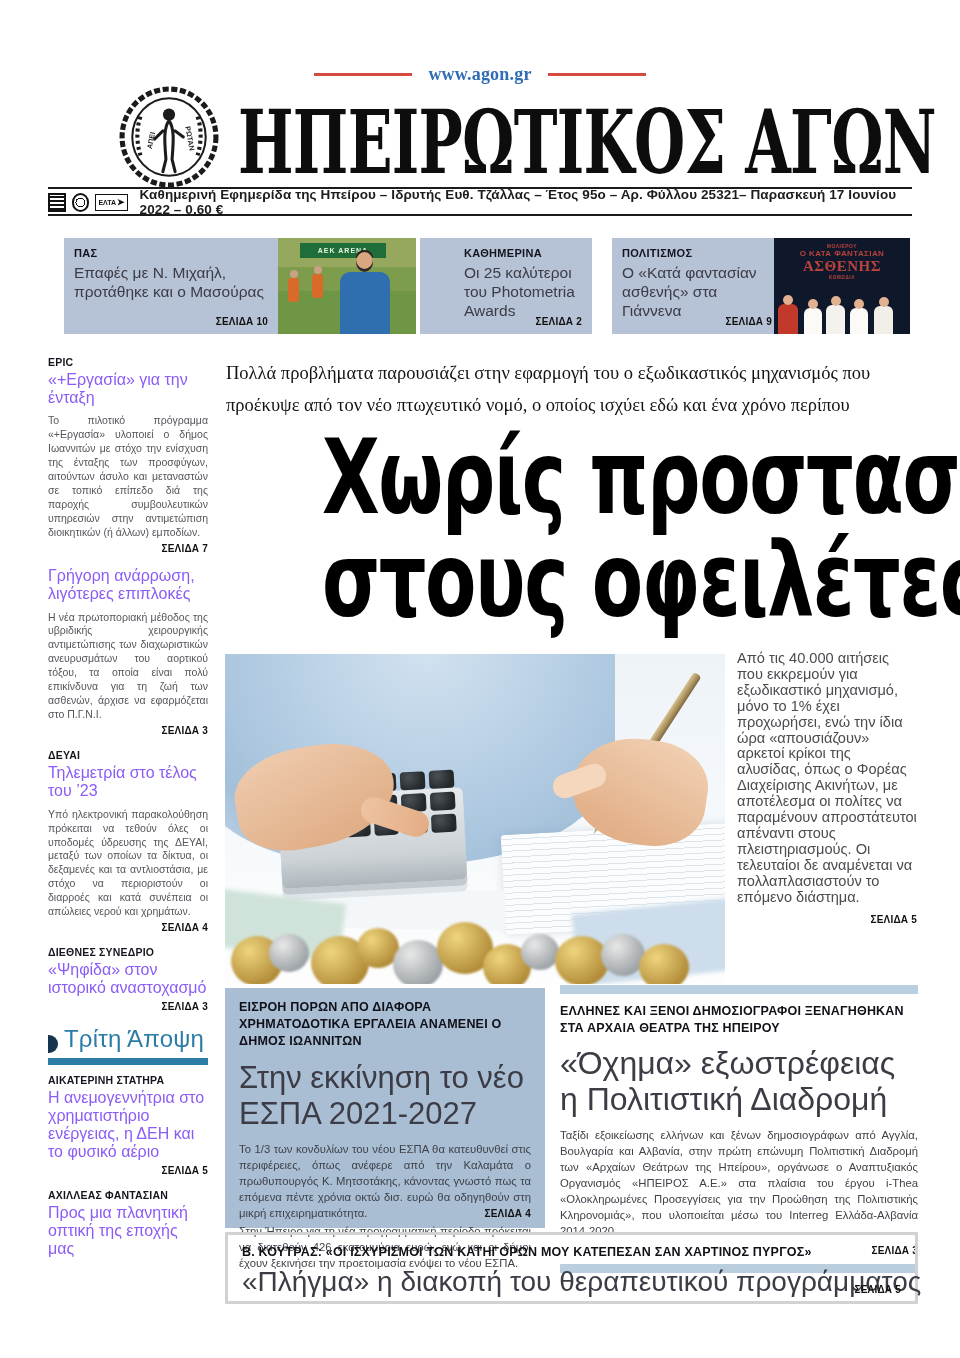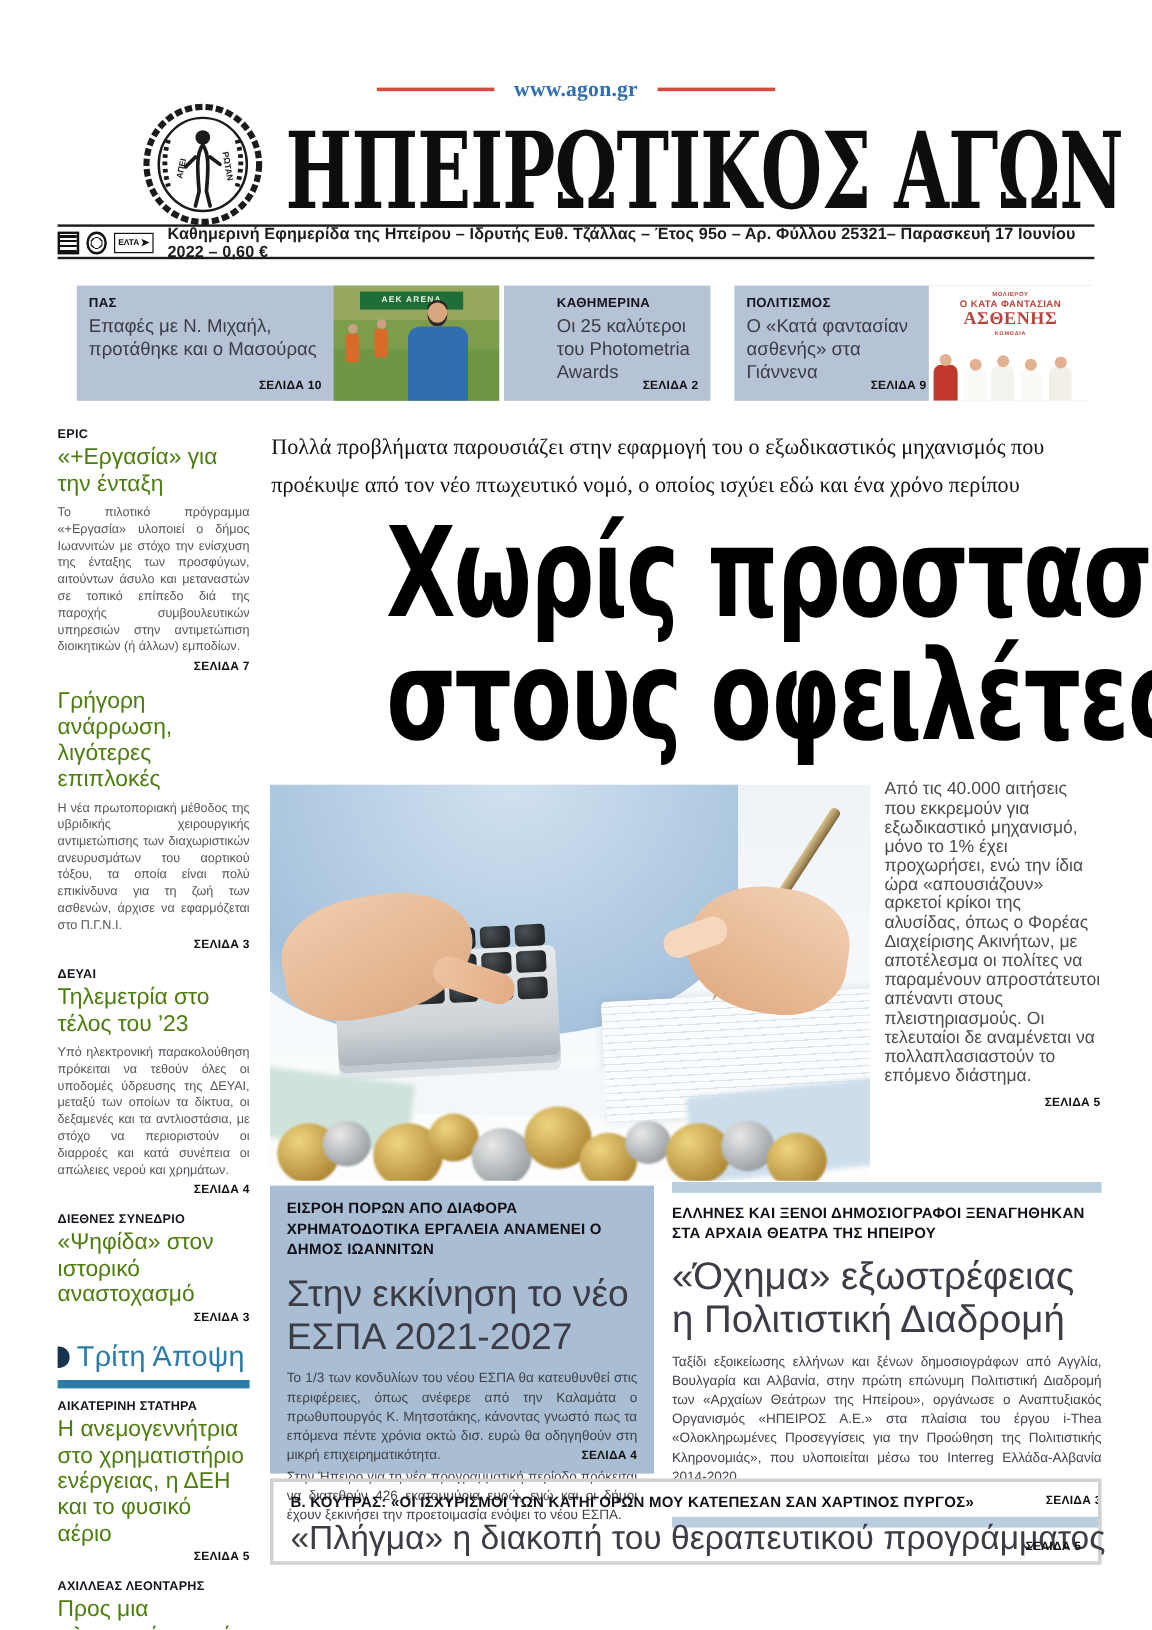--- a/index.html
+++ b/index.html
@@ -37,42 +37,42 @@
   .t-photo{position:absolute;top:0;bottom:0;right:0;overflow:hidden;}
   .t1 .t-photo{width:138px;background:linear-gradient(180deg,#96a85e 0 30%,#7d9c4c 30% 55%,#6f9645 55% 100%);}
   .gk-banner{position:absolute;left:22px;top:5px;width:86px;height:15px;background:#1f6e3a;color:#e9f4df;
              font-size:7px;font-weight:bold;display:flex;align-items:center;justify-content:center;letter-spacing:1px;}
   .gk-head{position:absolute;left:78px;top:14px;width:17px;height:20px;border-radius:50%;background:#d9a77f;box-shadow:0 -3px 0 0 #2a2a2a inset;}
   .gk-hair{position:absolute;left:78px;top:12px;width:17px;height:8px;border-radius:8px 8px 0 0;background:#2a2522;}
   .gk-torso{position:absolute;left:62px;top:34px;width:50px;height:62px;border-radius:10px 10px 0 0;background:#2f6fb0;}
   .gk-p1,.gk-p2{position:absolute;width:11px;height:24px;background:#d96b2a;border-radius:3px;filter:blur(.4px);}
   .gk-p1{left:10px;top:40px;} .gk-p2{left:34px;top:36px;}
   .gk-p1:before,.gk-p2:before{content:"";position:absolute;left:2px;top:-8px;width:8px;height:8px;border-radius:50%;background:#caa183;}
-  .t3 .t-photo{width:136px;background:#ffffff;}
+  .t3 .t-photo{width:136px;background:#0f172a;}
   .poster-author{margin-top:5px;text-align:center;font-size:5px;font-weight:bold;color:#b8433c;letter-spacing:.5px;}
   .poster-t1{text-align:center;font-size:8px;font-weight:bold;color:#b8433c;letter-spacing:.4px;}
   .poster-t2{text-align:center;font-size:15px;font-weight:bold;color:#b8433c;font-family:"Liberation Serif",serif;letter-spacing:.5px;}
   .poster-genre{text-align:center;font-size:4.5px;font-weight:bold;color:#b8433c;letter-spacing:.6px;}
   .poster-cast{position:absolute;left:0;right:0;bottom:0;height:40px;}
   .cast{position:absolute;bottom:0;border-radius:6px 6px 0 0;}
   .cast:before{content:"";position:absolute;left:50%;transform:translateX(-50%);top:-9px;width:10px;height:10px;border-radius:50%;background:#e2b191;}
   .cast.red{left:4px;width:20px;height:30px;background:#c0392b;}
   .cast.w1{left:30px;width:18px;height:26px;background:#fbfaf6;}
   .cast.w2{left:52px;width:19px;height:29px;background:#f4f2ec;}
   .cast.w3{left:76px;width:18px;height:26px;background:#fbfaf6;}
   .cast.w4{left:100px;width:19px;height:28px;background:#f2efe8;}
   
   .leftcol{position:absolute;left:48px;top:356px;width:160px;}
   .lc-art{margin-bottom:13px;}
   .lc-kicker{font-size:10.5px;font-weight:bold;color:#15151f;letter-spacing:.2px;}
-  .lc-title{font-size:19px;line-height:1.14;color:#4d7c0f;margin-top:3px;}
+  .lc-title{font-size:16px;line-height:1.14;color:#8b5cf6;margin-top:3px;}
   .lc-body{font-size:10.5px;line-height:1.33;color:#55555c;margin-top:7px;text-align:justify;}
   .pg{font-size:10px;font-weight:bold;color:#111;text-align:right;margin-top:3px;letter-spacing:.2px;}
   .sec{margin:10px 0 9px 0;}
-  .sec-row{display:flex;align-items:center;gap:6px;}
+  .sec-row{display:flex;align-items:flex-end;gap:6px;}
   .sec-bullet{width:10px;height:18px;background:#14344f;border-radius:0 9px 9px 0;}
   .sec-title{font-size:24px;color:#2b7ca6;letter-spacing:.2px;}
   .sec-bar{height:7px;background:#2b7ca6;margin-top:5px;}
   
   .deck{position:absolute;left:226px;top:358px;width:696px;font-family:"Liberation Serif",serif;
         font-size:18.5px;line-height:1.72;color:#141414;}
   .headline{position:absolute;left:225px;top:426px;width:692px;text-align:center;}
   .hl-line{font-family:"DejaVu Sans","Liberation Sans",sans-serif;font-weight:bold;font-size:104px;line-height:103px;
            letter-spacing:-2px;color:#000;white-space:nowrap;transform:scaleX(0.72);transform-origin:center top;}
   .summary{position:absolute;left:737px;top:651px;width:180px;font-size:14.6px;line-height:15.9px;color:#4b4b50;}
@@ -236,21 +236,21 @@
       <div class="sec-bar"></div>
     </div>
 
     <div class="lc-art">
       <div class="lc-kicker">ΑΙΚΑΤΕΡΙΝΗ ΣΤΑΤΗΡΑ</div>
       <div class="lc-title">Η ανεμογεννήτρια στο χρηματιστήριο ενέργειας, η ΔΕΗ και το φυσικό αέριο</div>
       <div class="pg">ΣΕΛΙΔΑ 5</div>
     </div>
 
     <div class="lc-art">
-      <div class="lc-kicker">ΑΧΙΛΛΕΑΣ ΛΕΟΝΤΑΡΗΣ</div>
+      <div class="lc-kicker">ΑΧΙΛΛΕΑΣ ΦΑΝΤΑΣΙΑΝ</div>
       <div class="lc-title">Προς μια πλανητική οπτική της εποχής μας</div>
 
     </div>
 
   </div>
 
   <div class="deck">Πολλά προβλήματα παρουσιάζει στην εφαρμογή του ο εξωδικαστικός μηχανισμός που προέκυψε από τον νέο πτωχευτικό νομό, ο οποίος ισχύει εδώ και ένα χρόνο περίπου</div>
   <div class="headline">
     <div class="hl-line">Χωρίς προστασία</div>
     <div class="hl-line">στους οφειλέτες</div>

